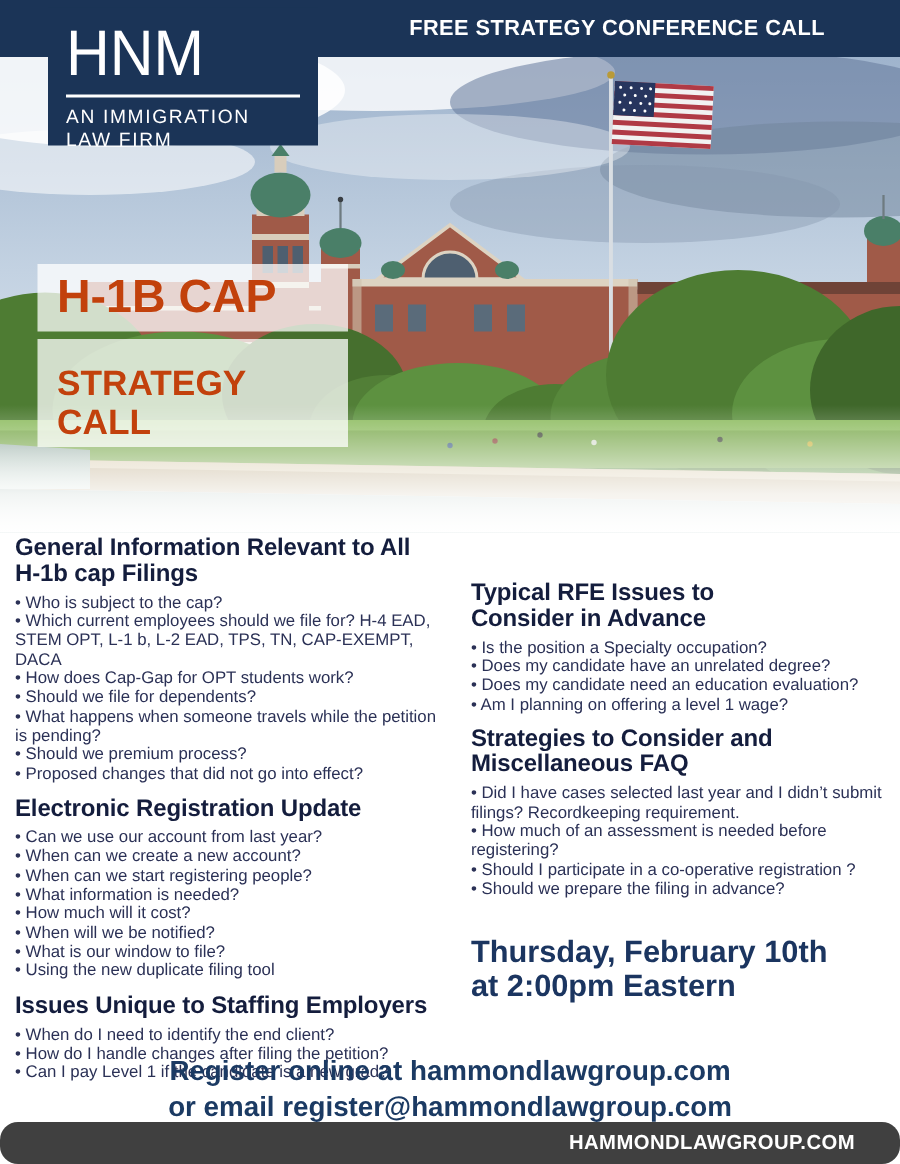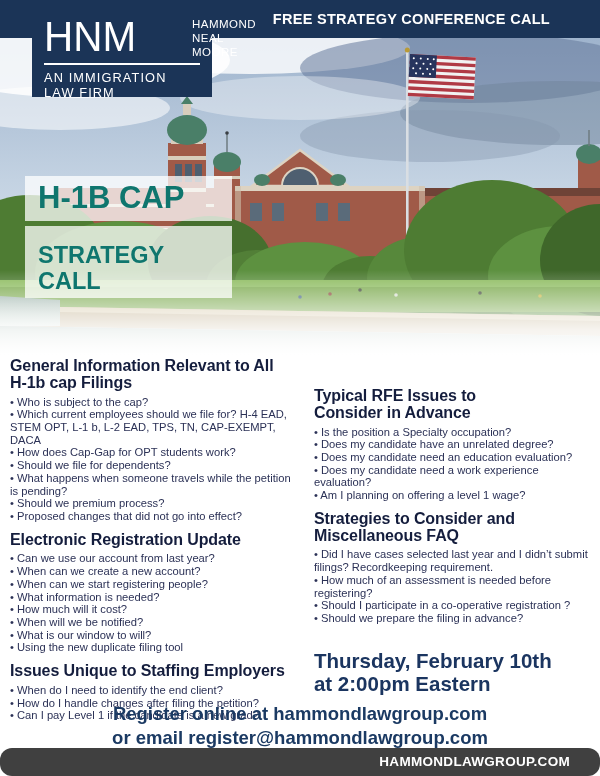--- a/index.html
+++ b/index.html
@@ -22,21 +22,21 @@
   .logo-row{display:flex;align-items:flex-start;gap:48px;}
   .logo-acronym{font-size:43px;font-weight:500;line-height:48px;letter-spacing:0;transform:scaleX(.94);transform-origin:left;}
   .logo-names{margin-left:2px;margin-top:5px;}
   .logo-names div{font-size:11.5px;line-height:14px;letter-spacing:.5px;font-weight:400;}
   .logo-rule{height:2px;background:#ffffff;margin-top:3px;}
   .logo-tagline{font-size:12.8px;letter-spacing:1.1px;margin-top:5px;font-weight:400;}
   
   .hero{position:absolute;top:38px;left:0;width:600px;height:317px;}
   .hero svg{display:block;}
   .hero-title{
-    position:absolute;left:25px;background:rgba(255,255,255,.75);color:#0f766e;
+    position:absolute;left:25px;background:rgba(255,255,255,.75);color:#c2410c;
     font-weight:700;z-index:2;
   }
   .hero-title.primary{top:138px;width:207px;padding:4px 10px 5px 13px;font-size:31px;line-height:36px;}
   .hero-title.secondary{top:188px;width:207px;padding:16px 8px 4px 13px;font-size:23.5px;line-height:26px;}
   
   .content{position:absolute;top:352px;left:0;width:600px;padding:6px 6px 0 10px;display:flex;}
   .col-left{width:292px;}
   .col-right{width:288px;margin-left:20px;margin-top:30px;}
   .sec-heading{
     font-size:16px;line-height:16.8px;font-weight:700;color:#141d3d;
@@ -218,25 +218,20 @@
       <rect x="0" y="232" width="600" height="85" fill="url(#fade)"></rect>
     </svg>
 
     <div class="hero-title primary">H-1B CAP</div>
     <div class="hero-title secondary">STRATEGY CALL</div>
   </div>
 
   <div class="logo-box">
     <div class="logo-row">
       <div class="logo-acronym">HNM</div>
-      <div class="logo-names">
-        <div>HAMMOND</div>
-        <div>NEAL</div>
-        <div>MOORE</div>
-      </div>
     </div>
     <div class="logo-rule"></div>
     <div class="logo-tagline">AN IMMIGRATION LAW FIRM</div>
   </div>
 
   <div class="content">
     <div class="col-left">
       <div class="sec">
         <div class="sec-heading">General Information Relevant to All
 H-1b cap Filings</div>
@@ -254,21 +249,21 @@
       <div class="sec">
         <div class="sec-heading">Electronic Registration Update</div>
         <ul class="bullets">
 
         <li>Can we use our account from last year?</li>
             <li>When can we create a new account?</li>
             <li>When can we start registering people?</li>
             <li>What information is needed?</li>
             <li>How much will it cost?</li>
             <li>When will we be notified?</li>
-            <li>What is our window to will?</li>
+            <li>What is our window to file?</li>
             <li>Using the new duplicate filing tool</li>
           </ul>
       </div>
       <div class="sec">
         <div class="sec-heading">Issues Unique to Staffing Employers</div>
         <ul class="bullets">
 
         <li>When do I need to identify the end client?</li>
             <li>How do I handle changes after filing the petition?</li>
             <li>Can I pay Level 1 if the candidate is a new grad?</li>
@@ -278,21 +273,20 @@
 
     <div class="col-right">
       <div class="sec">
         <div class="sec-heading">Typical RFE Issues to
 Consider in Advance</div>
         <ul class="bullets">
 
         <li>Is the position a Specialty occupation?</li>
             <li>Does my candidate have an unrelated degree?</li>
             <li>Does my candidate need an education evaluation?</li>
-            <li>Does my candidate need a work experience evaluation?</li>
             <li>Am I planning on offering a level 1 wage?</li>
           </ul>
       </div>
       <div class="sec">
         <div class="sec-heading">Strategies to Consider and
 Miscellaneous FAQ</div>
         <ul class="bullets">
 
         <li>Did I have cases selected last year and I didn’t submit filings? Recordkeeping requirement.</li>
             <li>How much of an assessment is needed before registering?</li>

